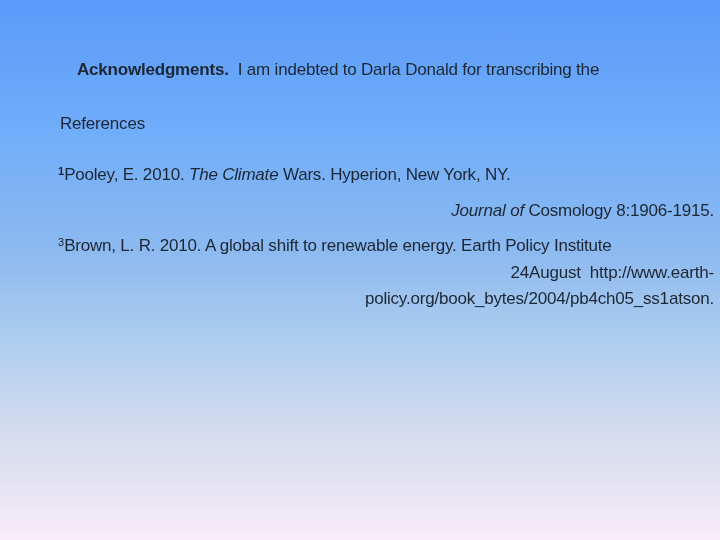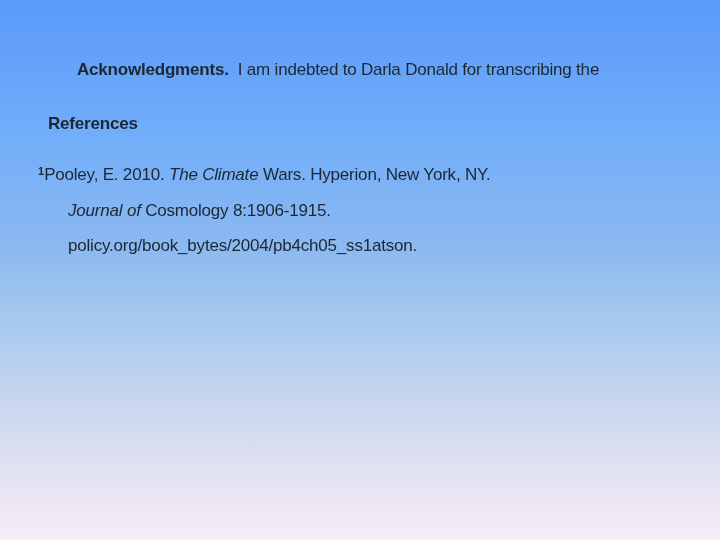--- a/index.html
+++ b/index.html
@@ -31,38 +31,40 @@
   .ack {
     position: absolute;
     left: 36px;
     top: 40px;
     width: 676px;
     white-space: nowrap;
     margin-left: 41px;
   }
   .refs-heading {
     position: absolute;
-    left: 48px;
+    left: 60px;
     top: 111px;
-    font-weight: bold;
+    font-weight: normal;
   }
   .refs {
     position: absolute;
     left: 38px;
     top: 162px;
     width: 676px;
   }
   .ref {
     margin: 0 0 9px 0;
   }
   .line {
     white-space: nowrap;
+    margin-left: 20px;
   }
   .line.indent {
     padding-left: 30px;
+    text-align: right;
   }
   .b { font-weight: bold; }
   .it { font-style: italic; }
   .sup {
     font-size: 11px;
     position: relative;
     top: -5px;
     letter-spacing: 0;
   }
 </style>
@@ -79,17 +81,19 @@
 
     <div class="ref">
       <div class="line"><span class="sup b">1</span><span>Pooley, E. 2010. </span><span class="it">The Climate </span><span>Wars. Hyperion, New York, NY.</span></div>
     </div>
 
     <div class="ref">
       <div class="line indent"><span class="it">Journal of </span><span>Cosmology 8:1906-1915.</span></div>
     </div>
 
     <div class="ref">
+      <div class="line"><span class="sup">3</span><span>Brown, L. R. 2010. A global shift to renewable energy. Earth Policy Institute</span></div>
+      <div class="line indent"><span>24August&nbsp; http://www.earth-</span></div>
       <div class="line indent"><span>policy.org/book_bytes/2004/pb4ch05_ss1atson.</span></div>
     </div>
 
   </div>
 </div>
 
 </body></html>

